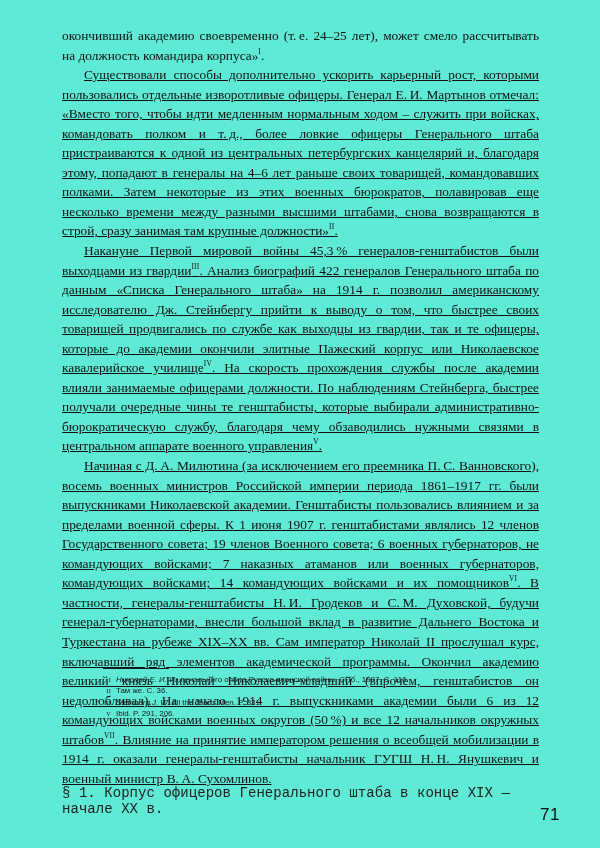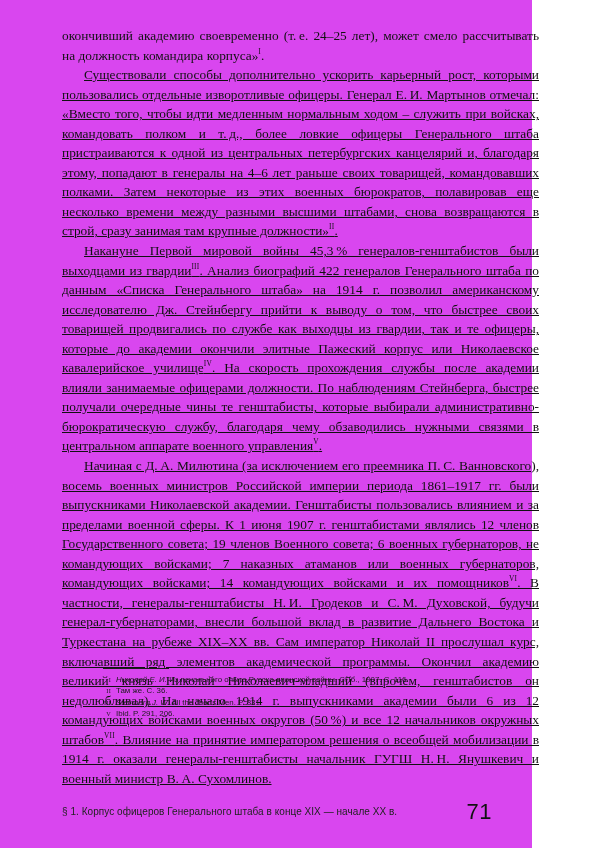--- a/index.html
+++ b/index.html
@@ -12,23 +12,23 @@
     height: 848px;
     position: relative;
     font-family: "Liberation Serif", "DejaVu Serif", serif;
     color: #111111;
     overflow: hidden;
   }
 
   .page {
     position: absolute;
     left: 0; top: 0;
-    width: 532px;
+    width: 600px;
     height: 848px;
-    background: #d946ef;
+    background: #5eead4;
   }
 
   
   .body-col {
     position: absolute;
     left: 62px;
     top: 26px;
     width: 477px;
   }
 
@@ -104,31 +104,31 @@
     position: absolute;
     left: 62px;
     right: 40px;
     bottom: 28px;
     height: 30px;
   }
   .footer-title {
     position: absolute;
     left: 0;
     bottom: 3px;
-    font-family: Liberation Sans, sans-serif;
-    font-size: 10px;
+    font-family: Liberation Mono, monospace;
+    font-size: 14px;
     color: #222222;
     letter-spacing: 0.05px;
   }
   .folio {
     position: absolute;
     right: 0;
     bottom: -5px;
     font-family: "Liberation Sans", sans-serif;
-    font-size: 22px;
+    font-size: 17px;
     font-weight: 400;
     color: #111111;
     letter-spacing: 0.5px;
   }
 </style>
 </head>
 <body>
 
 <div class="page">
 

